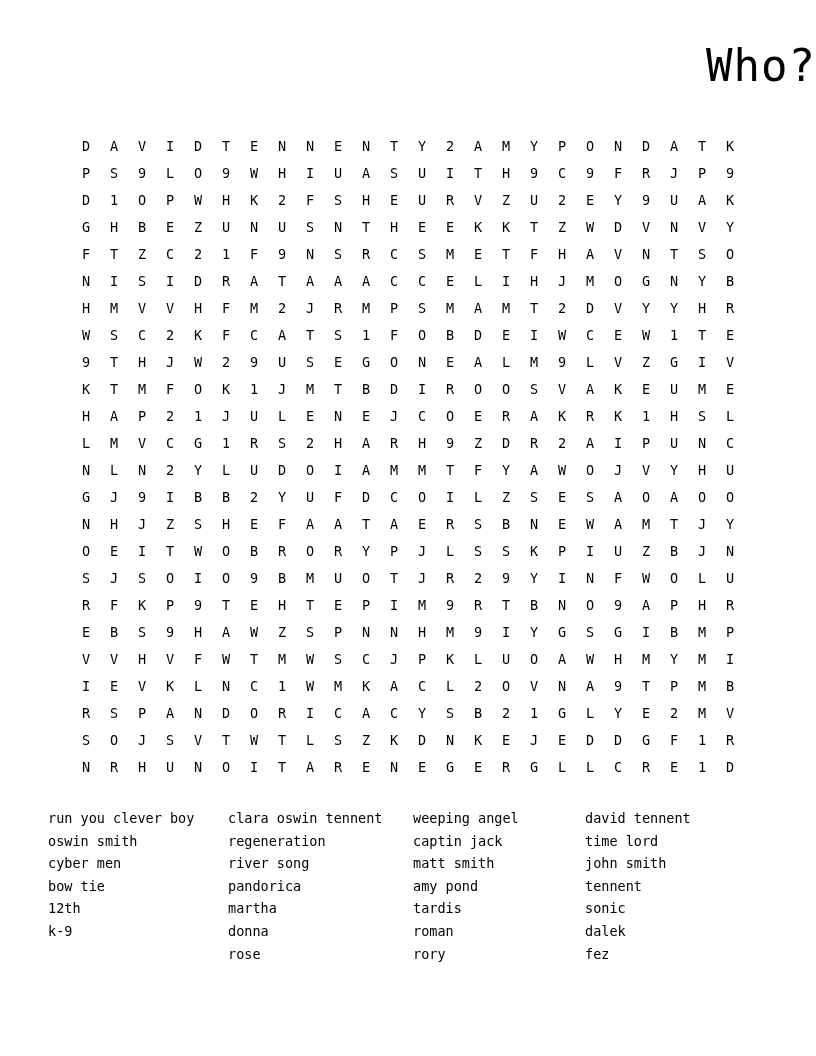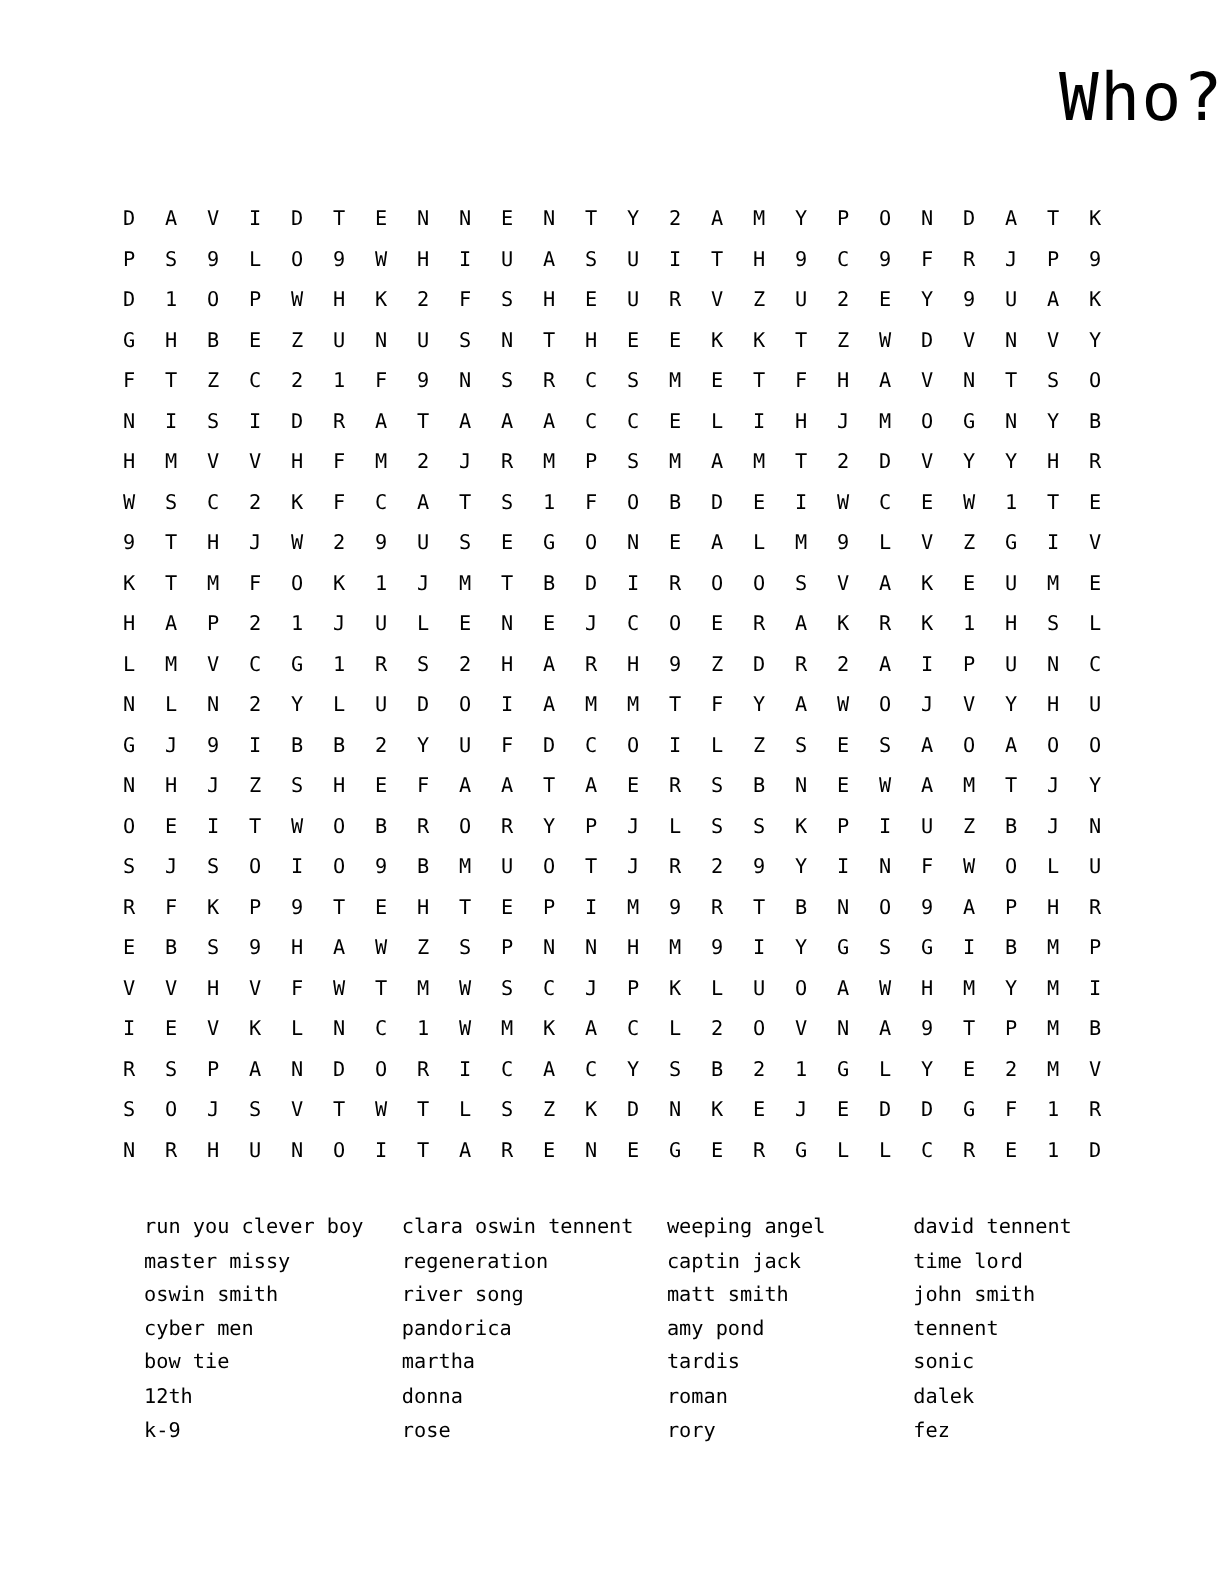--- a/index.html
+++ b/index.html
@@ -56,21 +56,21 @@
     padding-left: 48px;
     padding-right: 40px;
     display: flex;
     flex-direction: row;
     align-items: flex-start;
   }
   .word-col {
     display: flex;
     flex-direction: column;
   }
-  .word-col.c0 { width: 180px; margin-left: 48px; }
+  .word-col.c0 { width: 180px; }
   .word-col.c1 { width: 185px; }
   .word-col.c2 { width: 172px; }
   .word-col.c3 { width: 175px; justify-content: space-between; }
   .word {
     font-family: "DejaVu Sans Mono", monospace;
     font-size: 13.5px;
     line-height: 22.6px;
     color: #000000;
     white-space: nowrap;
   }
@@ -705,21 +705,20 @@
         <span class="cell">R</span>
         <span class="cell">E</span>
         <span class="cell">1</span>
         <span class="cell">D</span>
       </div>
     </div>
 
   <div class="wordlist">
       <div class="word-col c0">
         <div class="word">run you clever boy</div>
-        <div class="word">master missy</div>
         <div class="word">oswin smith</div>
         <div class="word">cyber men</div>
         <div class="word">bow tie</div>
         <div class="word">12th</div>
         <div class="word">k-9</div>
       </div>
       <div class="word-col c1">
         <div class="word">clara oswin tennent</div>
         <div class="word">regeneration</div>
         <div class="word">river song</div>

